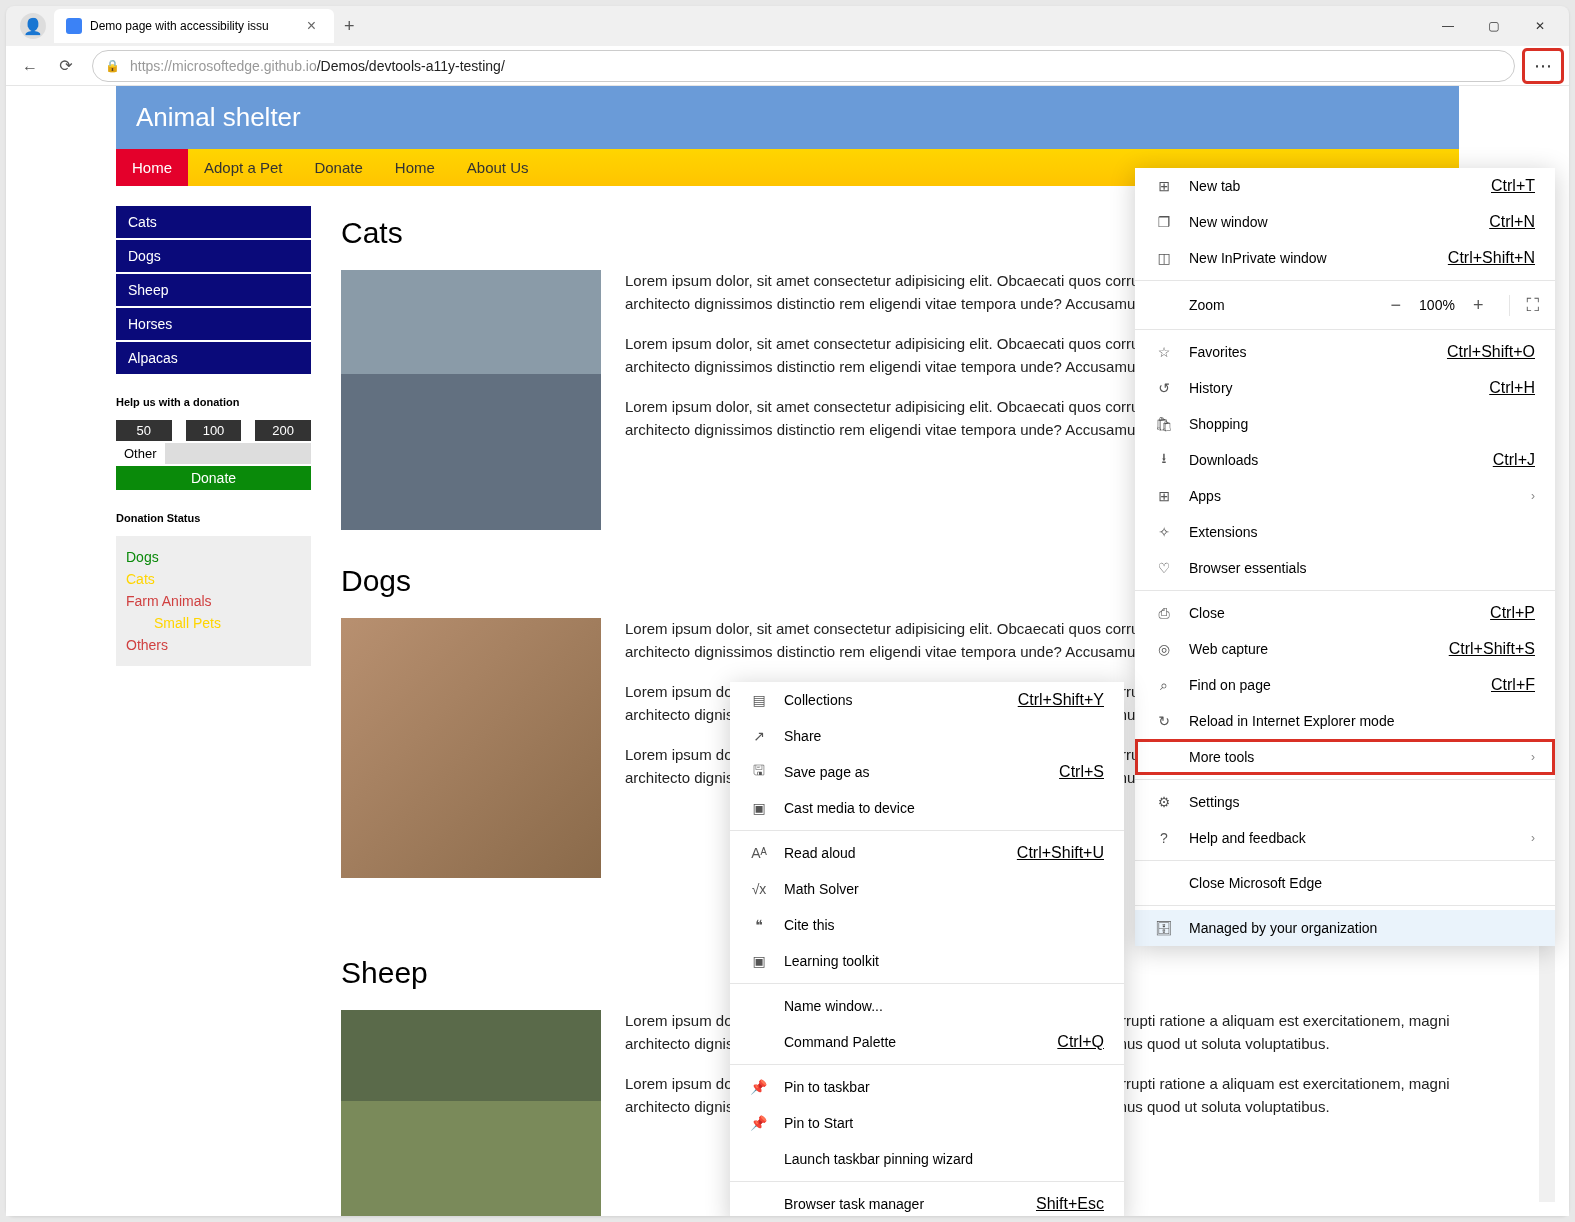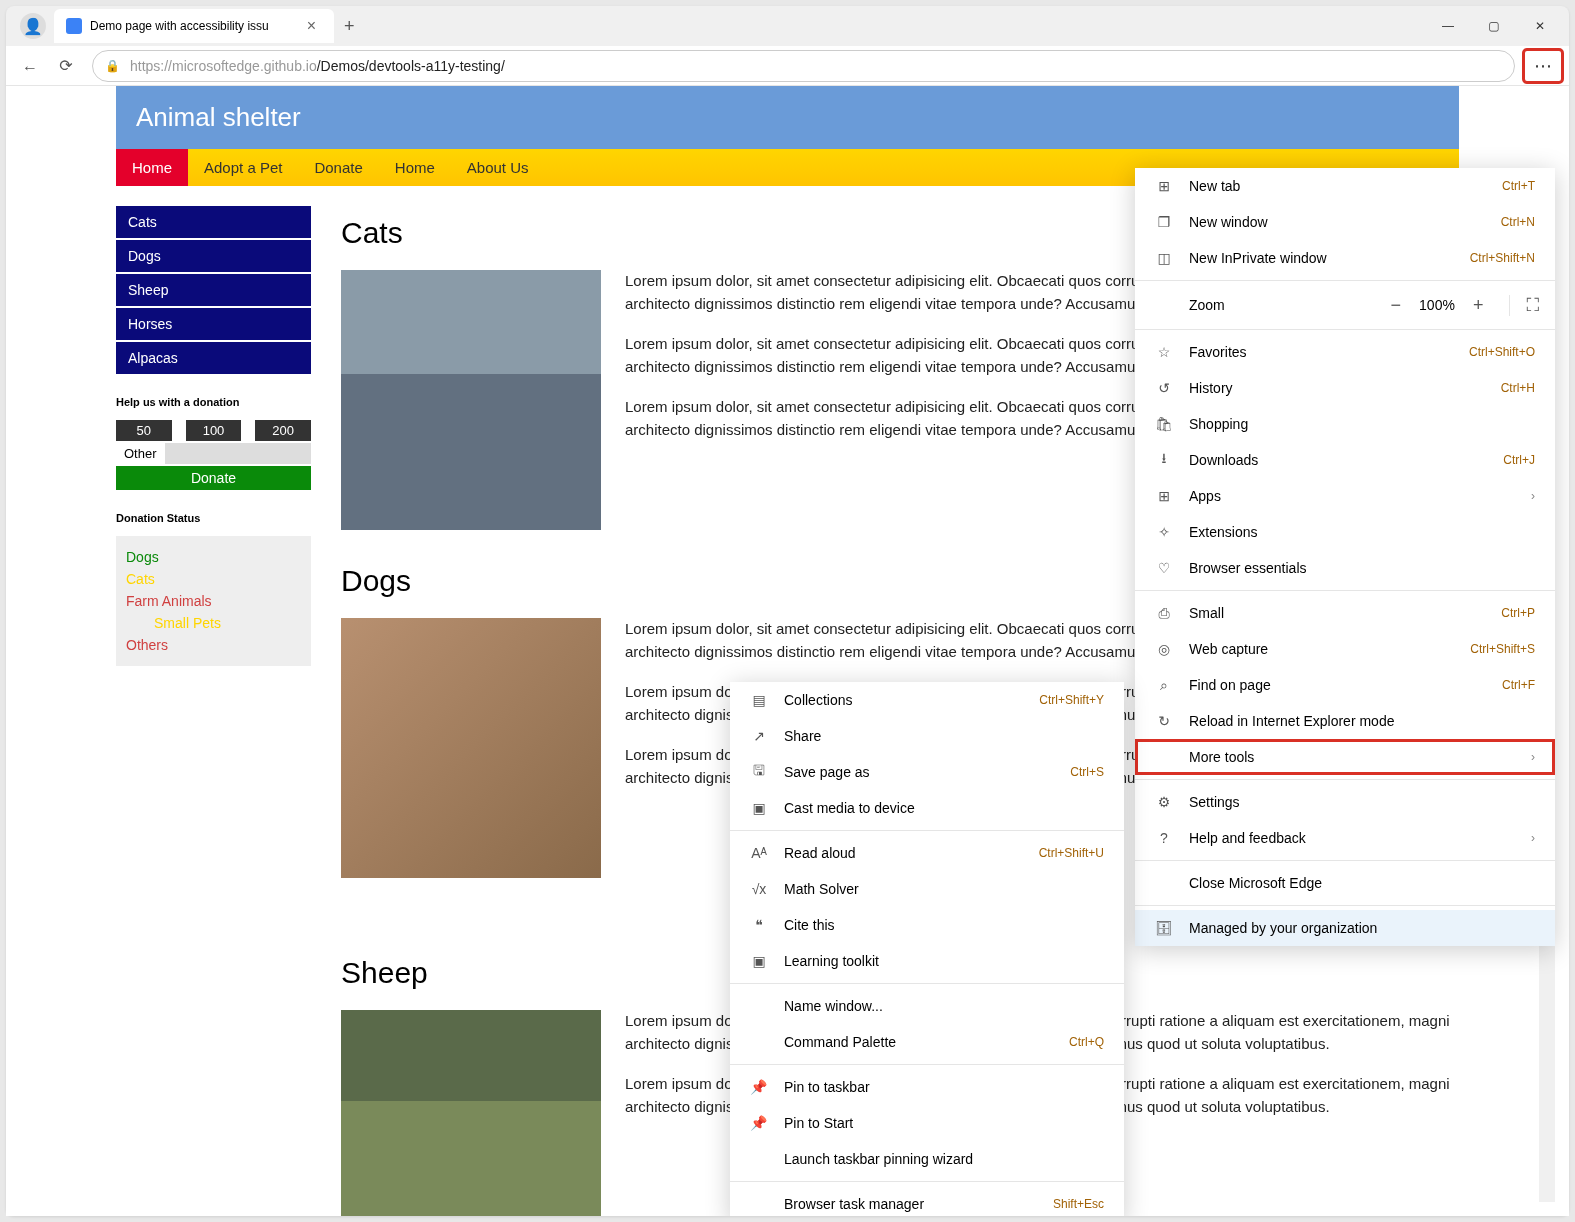--- a/index.html
+++ b/index.html
@@ -56,21 +56,21 @@
 .sheep-img { background: linear-gradient(#5a6a4a 35%, #7a8a5a 35%); }
 .animal-text p { font-size: 15px; color: #222; margin-bottom: 18px; line-height: 1.5; }
 
 .more-link { text-align: right; padding: 0 20px; font-size: 26px; color: #888; display: flex; justify-content: flex-end; align-items: center; gap: 10px; }
 .more-link .circle { width: 34px; height: 34px; border: 3px solid #888; border-radius: 50%; display: flex; align-items: center; justify-content: center; }
 
 
 .edge-menu { position: absolute; top: 82px; right: 14px; width: 420px; background: #fff; box-shadow: 0 4px 24px rgba(0,0,0,.2); font-size: 14px; z-index: 10; }
 .menu-row { display: flex; align-items: center; height: 36px; padding: 0 20px 0 54px; position: relative; }
 .menu-row .icon { position: absolute; left: 20px; width: 18px; text-align: center; color: #555; }
-.menu-row .shortcut { margin-left: auto; font-size: 12px; color: #a16207; }
+.menu-row .shortcut { margin-left: auto; font-size: 16px; color: #000000; text-decoration: underline; }
 .menu-row .chev { margin-left: auto; color: #888; font-size: 12px; }
 .menu-sep { height: 1px; background: #e5e5e5; margin: 4px 0; }
 .menu-row.highlighted { outline: 3px solid #d93025; outline-offset: -3px; }
 .menu-row.managed { background: #eaf3fb; }
 .zoom-row { display: flex; align-items: center; padding: 0 16px 0 54px; height: 40px; }
 .zoom-row .zlabel { flex: 1; }
 .zoom-ctrl { display: flex; align-items: center; gap: 18px; }
 .zoom-btn { font-size: 18px; color: #555; }
 .zoom-fs { border-left: 1px solid #e5e5e5; padding-left: 16px; margin-left: 8px; }
 
@@ -245,21 +245,21 @@
           <span class="icon">✧</span>
           <span>Extensions</span>
         </div>
         <div class="menu-row">
           <span class="icon">♡</span>
           <span>Browser essentials</span>
         </div>
         <div class="menu-sep"></div>
         <div class="menu-row">
           <span class="icon">⎙</span>
-          <span>Small</span>
+          <span>Close</span>
           <span class="shortcut">Ctrl+P</span>
         </div>
         <div class="menu-row">
           <span class="icon">◎</span>
           <span>Web capture</span>
           <span class="shortcut">Ctrl+Shift+S</span>
         </div>
         <div class="menu-row">
           <span class="icon">⌕</span>
           <span>Find on page</span>

